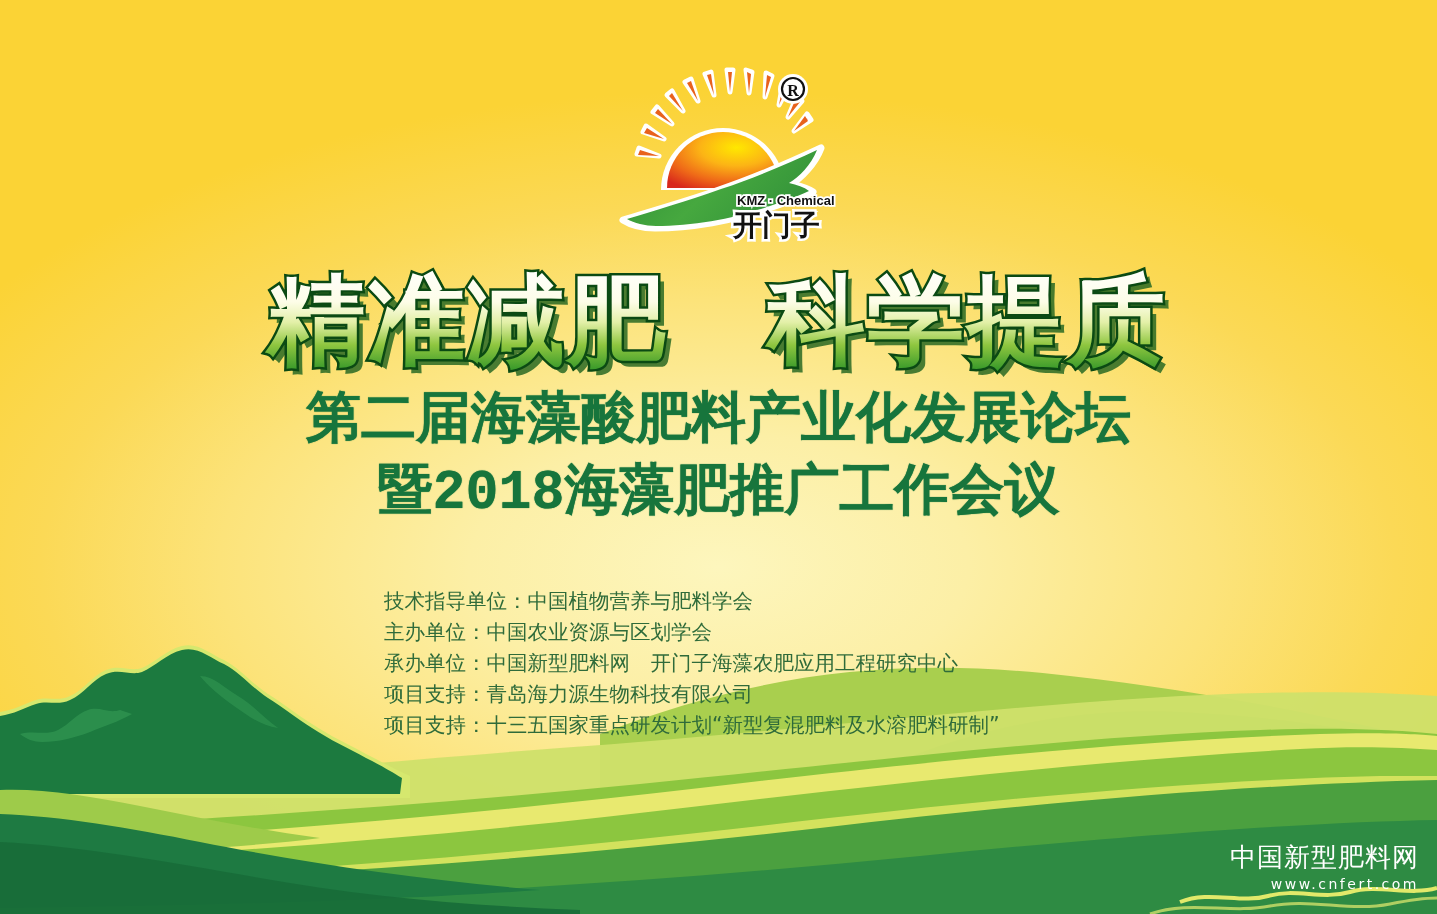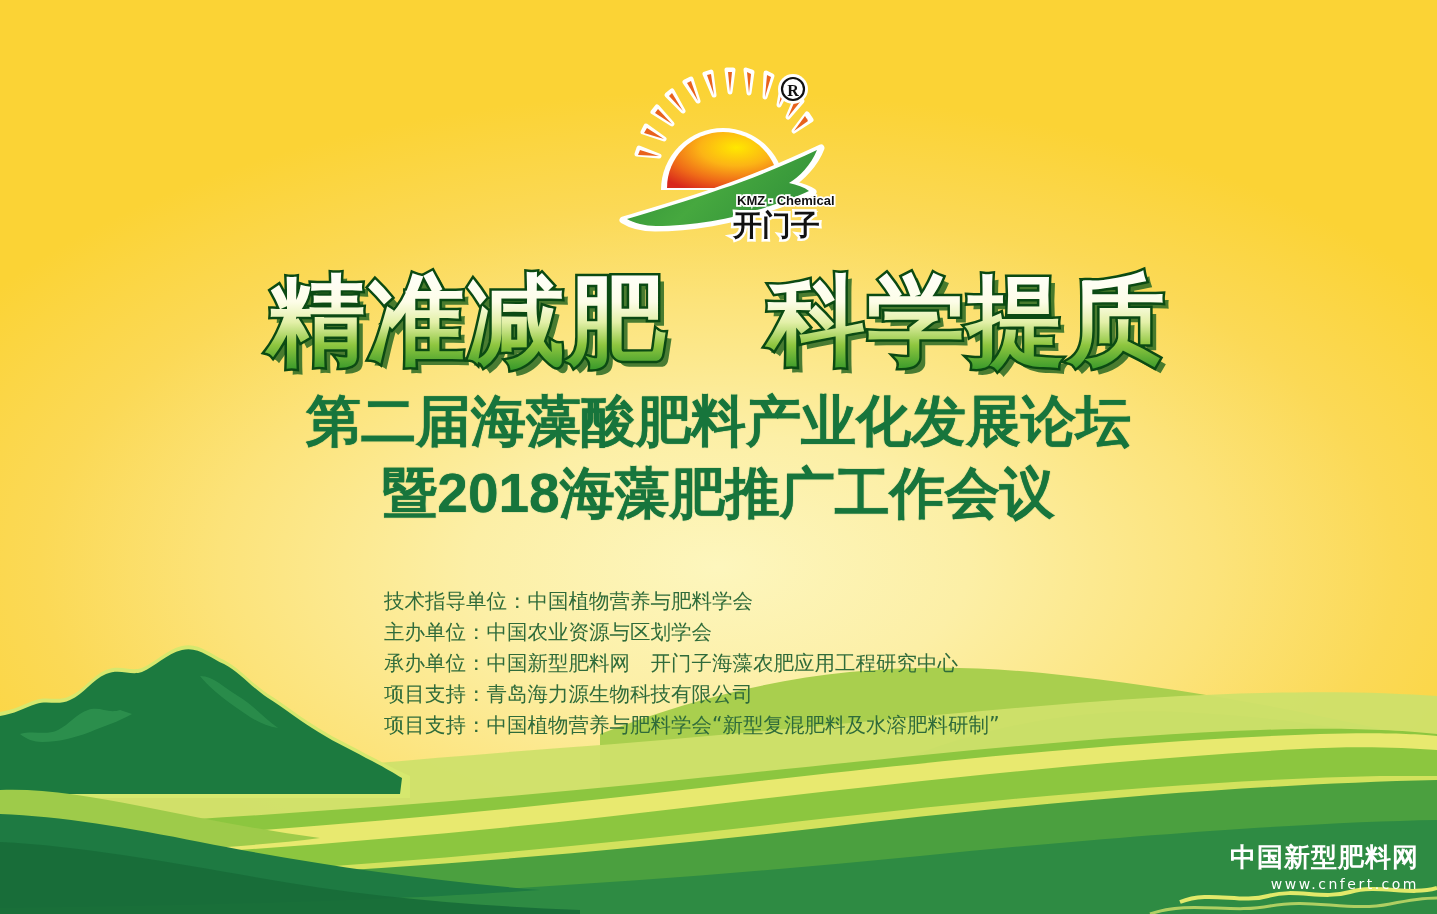--- a/index.html
+++ b/index.html
@@ -27,21 +27,21 @@
     position:absolute;left:0;top:266px;width:1437px;height:122px;
     text-align:center;
     text-decoration:underline;
   }
   .headline svg{display:block;margin:0 auto;}
 
   
   .subtitle-wrap{position:absolute;left:0;top:394px;width:1437px;text-align:center;}
   .sub1,.sub2{
     display:block;margin:0 auto;
-    font-family:Liberation Sans, sans-serif;
+    font-family:Liberation Mono, monospace;
     font-weight:bold;color:#17753c;
     letter-spacing:0px;line-height:1;
     text-shadow:0 0 1px #17753c;
   }
   .sub1{font-size:55px;height:62px;}
   .sub2{font-size:55px;height:62px;margin-top:10px;}
 
   
   .info{
     position:absolute;left:384px;top:586px;width:760px;
@@ -50,21 +50,21 @@
   .info-line{
     color:#2f6b3a;font-size:20.5px;line-height:31px;white-space:nowrap;
   }
 
   
   .watermark{
     position:absolute;right:18px;bottom:18px;text-align:right;
     font-family:"DejaVu Sans","Liberation Sans",sans-serif;
   }
   .wm-cn{
-    display:block;color:#ffffff;font-size:26px;font-weight:bold;
+    display:block;color:#ffffff;font-size:26px;font-weight:normal;
     letter-spacing:1px;line-height:30px;
   }
   .wm-url{
     display:block;color:#ffffff;font-size:14px;letter-spacing:2.5px;
     line-height:24px;
     margin-left:13px;
   }
 </style>
 </head>
 <body>
@@ -193,21 +193,21 @@
   <div class="subtitle-wrap">
     <span class="sub1">第二届海藻酸肥料产业化发展论坛</span>
     <span class="sub2">暨2018海藻肥推广工作会议</span>
   </div>
 
   <div class="info">
     <div class="info-line">技术指导单位：中国植物营养与肥料学会</div>
     <div class="info-line">主办单位：中国农业资源与区划学会</div>
     <div class="info-line">承办单位：中国新型肥料网　开门子海藻农肥应用工程研究中心</div>
     <div class="info-line">项目支持：青岛海力源生物科技有限公司</div>
-    <div class="info-line">项目支持：中国植物营养与肥料学会“新型复混肥料及水溶肥料研制”</div>
+    <div class="info-line">项目支持：十三五国家重点研发计划“新型复混肥料及水溶肥料研制”</div>
   </div>
 
   <div class="watermark">
     <span class="wm-cn">中国新型肥料网</span>
     <span class="wm-url">www.cnfert.com</span>
   </div>
 
 </div>
 
 </body></html>

